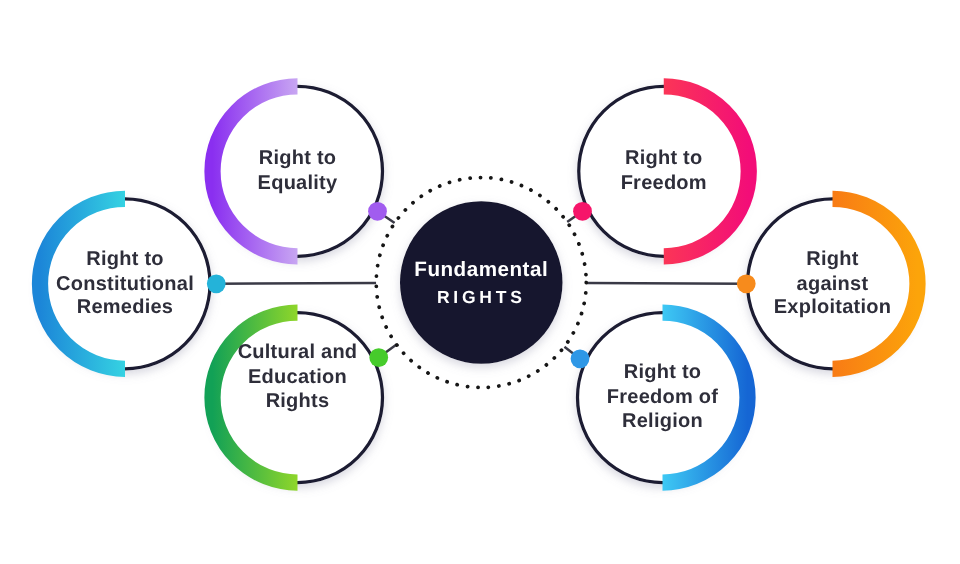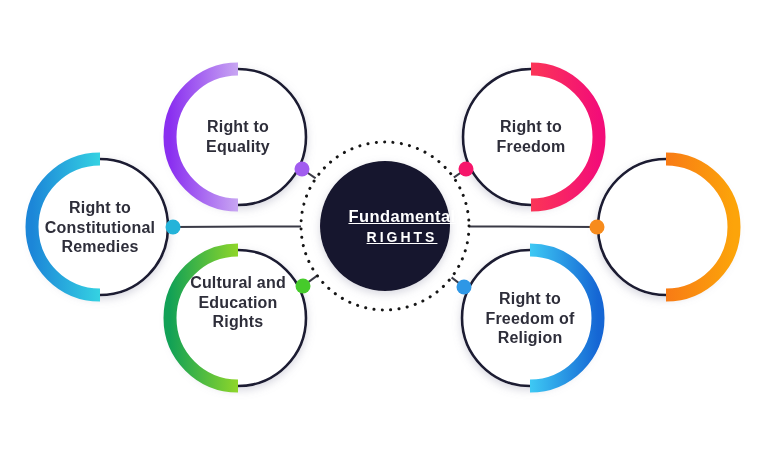--- a/index.html
+++ b/index.html
@@ -114,24 +114,26 @@
       <circle cx="464" cy="287" r="7.5" fill="#2e97e6"></circle>
     </svg>
 
   <div class="node-label" id="lbl-equality" style="left: 238px; top: 137px;">Right to
 Equality</div>
   <div class="node-label" id="lbl-freedom" style="left: 531px; top: 137px;">Right to
 Freedom</div>
   <div class="node-label" id="lbl-constitutional" style="left: 100px; top: 227px;">Right to
 Constitutional
 Remedies</div>
+  <div class="node-label" id="lbl-exploitation" style="left: 666px; top: 227px;">Right against
+Exploitation</div>
   <div class="node-label" id="lbl-cultural" style="left: 238px; top: 302px;">Cultural and
 Education
 Rights</div>
   <div class="node-label" id="lbl-religion" style="left: 530px; top: 318px;">Right to
 Freedom of
 Religion</div>
 
-  <div class="hub-label" id="lbl-hub" style="left: 402px; top: 226px; text-decoration: underline;">
+  <div class="hub-label" id="lbl-hub" style="left: 385px; top: 226px;">
     <span class="hub-line1">Fundamental</span>
     <span class="hub-line2">RIGHTS</span>
   </div>
 </div>
 
 </body></html>

